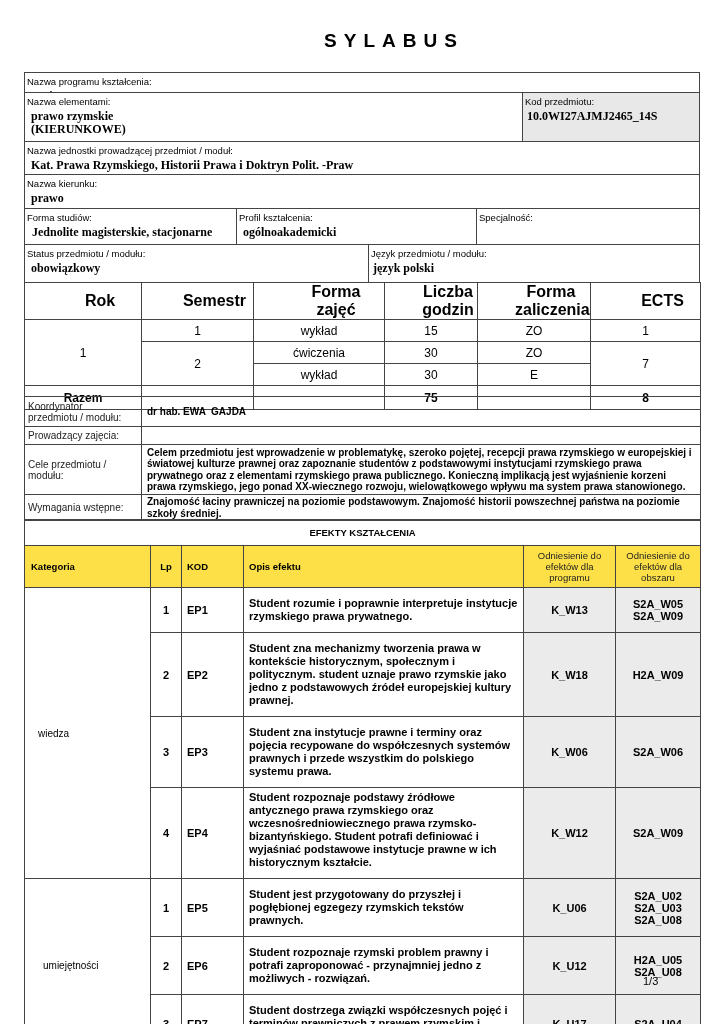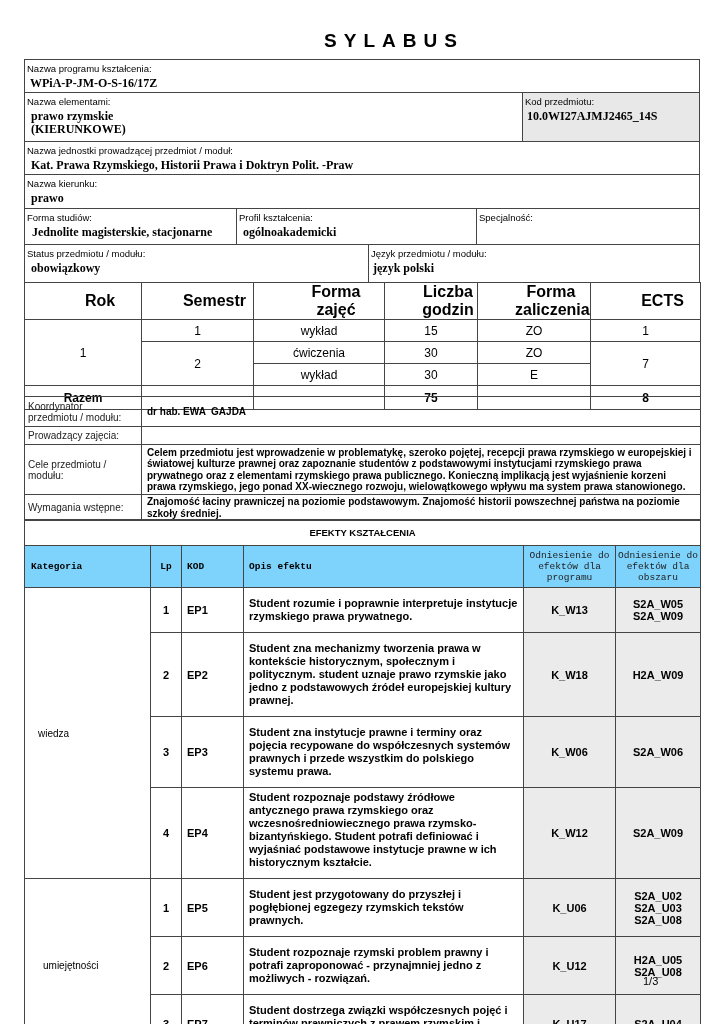--- a/index.html
+++ b/index.html
@@ -11,36 +11,36 @@
   .grey { background:#e8e8e8; }
   table { border-collapse:collapse; position:absolute; left:24px; width:676px; table-layout:fixed; }
   td, th { border:1px solid #444; padding:0 3px; box-sizing:border-box; }
   .st th { font-size:16px; font-weight:bold; height:24px; text-align:center;padding-left:37px; }
   .st td { font-size:12px; text-align:center; height:22px; }
   .st td.b { font-weight:bold; }
   .info td { font-size:10px; vertical-align:middle; }
   .info td.k { font-size:10px; color:#222; }
   .info td.v { font-size:10px; font-weight:bold; line-height:11.5px; }
   .ef td { font-size:10px; }
-  .ef .hdr td { background:#7dd3fc; height:42px;font-family:Liberation Mono, monospace; }
+  .ef .hdr td { background:#fde047; height:42px; }
   .ef .hdr td.c { text-align:center; font-size:9.5px; line-height:11px; color:#222; }
   .ef .hdr td.bh { font-weight:bold; font-size:9.5px; }
   .ef td.lp, .ef td.kod { font-weight:bold; font-size:11px; }
   .ef td.lp { text-align:center; }
   .ef td.op { font-weight:bold; font-size:11px; line-height:13px; padding:9px 5px; }
   .ef td.r { background:#ebebeb; text-align:center; font-weight:bold; font-size:11px; line-height:12px; }
   .ef td.cat { font-size:10px; vertical-align:middle; }
   .pg { position:absolute; left:643px; top:975px; font-size:11px; }
 </style>
 </head>
 <body>
 
 <div class="title">SYLABUS</div>
 
-<div class="box" style="left:24px;top:59px;width:676px;height:34px;">
+<div class="box" style="left:24px;top:72px;width:676px;height:34px;">
   <span class="lbl">Nazwa programu kształcenia:</span>
   <span class="val" style="left:5px;">WPiA-P-JM-O-S-16/17Z</span>
 </div>
 
 <div class="box" style="left:24px;top:92px;width:499px;height:50px;">
   <span class="lbl">Nazwa elementami:</span>
   <span class="val" style="left:6px;">prawo rzymskie</span>
   <span class="val" style="left:6px;top:30px;">(KIERUNKOWE)</span>
 </div>
 <div class="box grey" style="left:522px;top:92px;width:178px;height:50px;">

